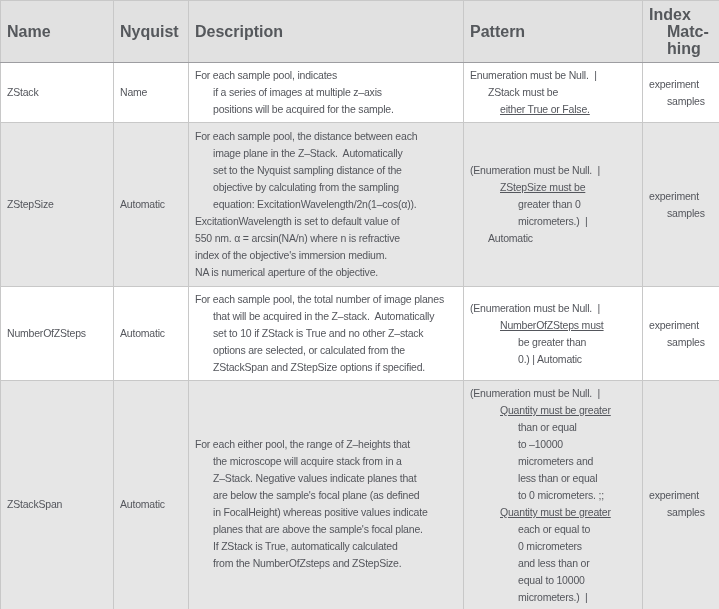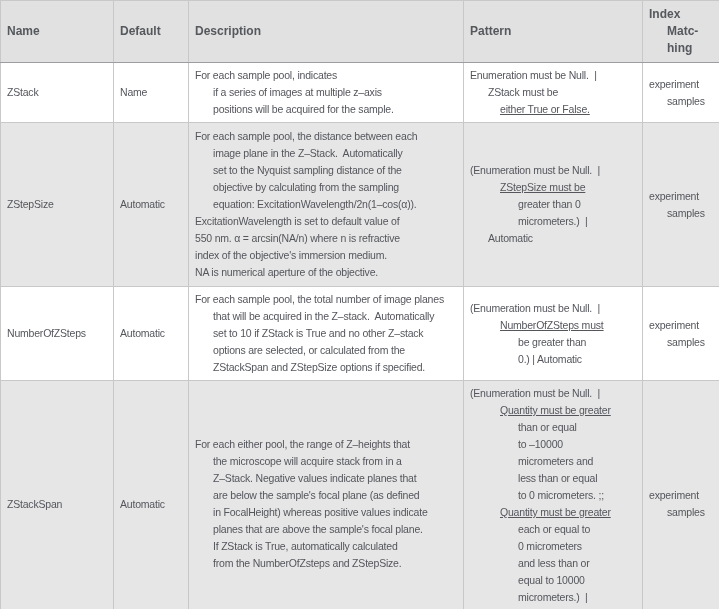--- a/index.html
+++ b/index.html
@@ -26,21 +26,21 @@
     padding:4px 8px 4px 6px;
     font-size:10.5px;
     letter-spacing:-0.2px;
     line-height:17px;
     text-align:left;
     overflow:hidden;
   }
   thead th{
     background:#e1e1e1;
     font-weight:bold;
-    font-size:12px;
+    font-size:16px;
     letter-spacing:0;
     color:#55585c;
     border-bottom:1px solid #9d9da1;
   }
   thead tr{height:62px;}
   tr.r1{height:60px;}
   tr.r2{height:164px;}
   tr.r3{height:84px;}
   tr.r4{height:236px;}
   tr.alt td{background:#e6e6e6;}
@@ -57,21 +57,21 @@
   <colgroup>
     <col class="c-name">
       <col class="c-default">
       <col class="c-desc">
       <col class="c-pattern">
       <col class="c-index">
   </colgroup>
   <thead>
     <tr>
       <th>Name</th>
-      <th>Default</th>
+      <th>Nyquist</th>
       <th>Description</th>
       <th>Pattern</th>
       <th>
           <div class="ln in0">Index</div>
           <div class="ln in1">Matc-</div>
           <div class="ln in1">hing</div>
         </th>
     </tr>
   </thead>
   <tbody>

